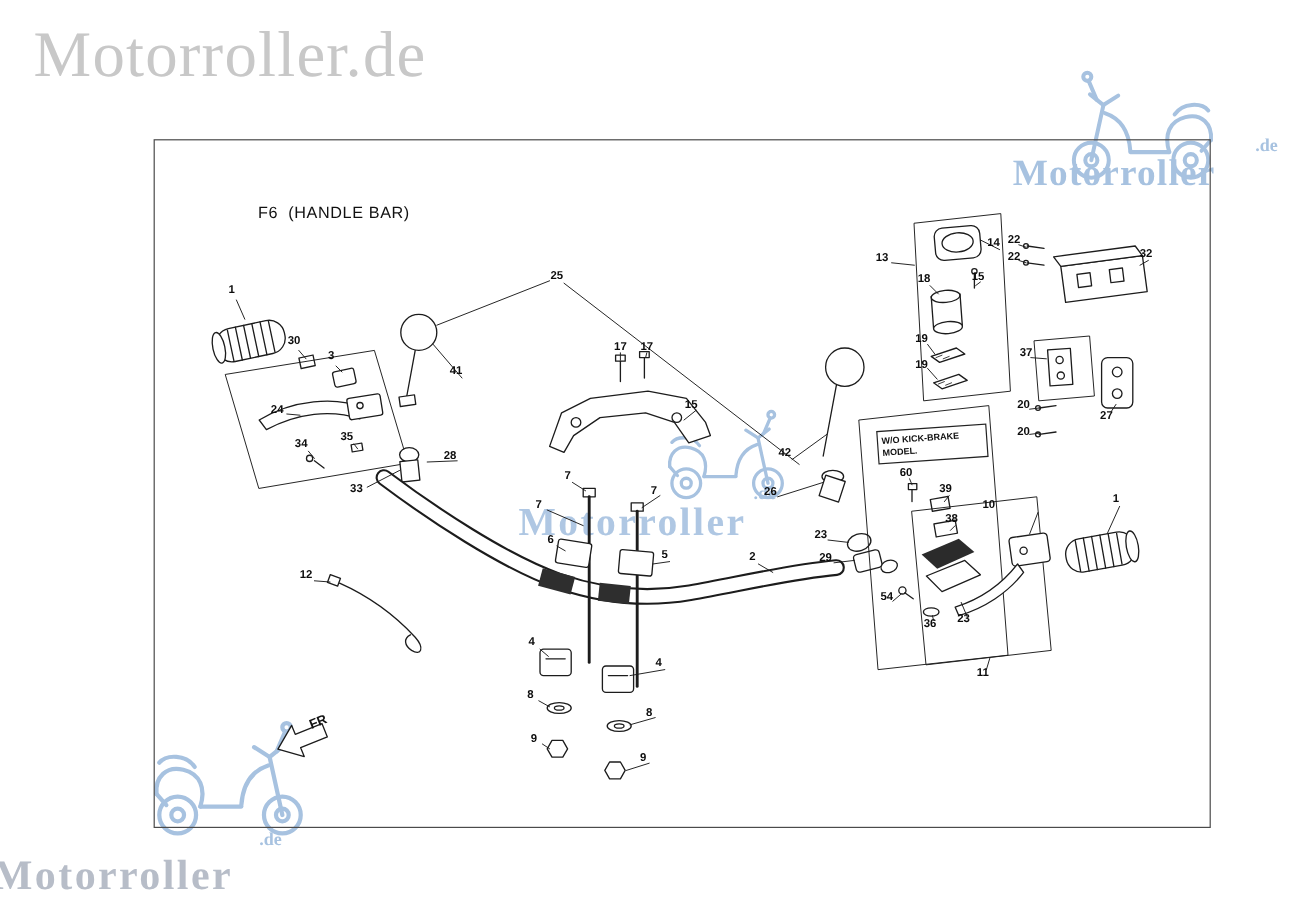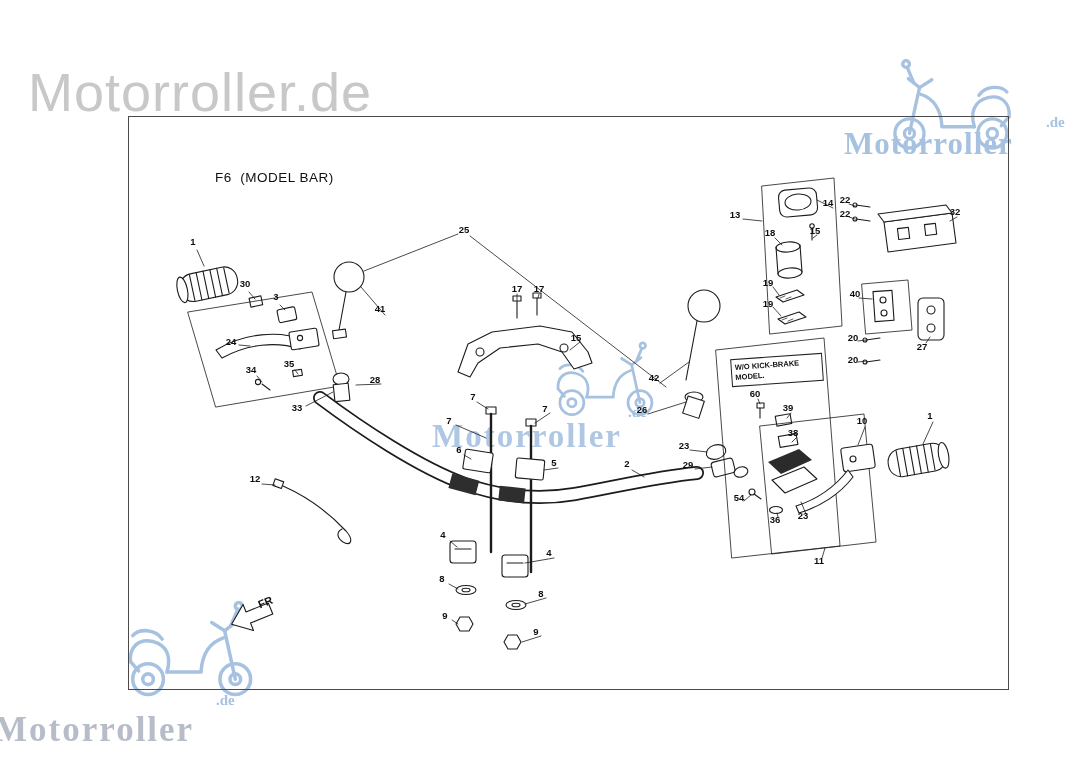--- a/index.html
+++ b/index.html
@@ -1,21 +1,21 @@
 <!DOCTYPE html>
 <html style="--wm-blue: #a7c2e0; --wm-gray: #c8c8c8; --wm-steel: #b7bdc8; --line: #1c1c1c;"><head>
 <meta charset="utf-8">
 <style>
   html,body { margin:0; padding:0; background:#fff; }
   .page { position:relative; width:1085px; height:768px; background:#fff; overflow:hidden;
           font-family:"Liberation Sans", sans-serif; }
 
   
-  .wm-brand { position:absolute; left:28px; top:14px; font-family:Liberation Sans, sans-serif;
-              font-size:54px; color:var(--wm-gray,#c8c8c8); letter-spacing:1px; white-space:nowrap;margin-top:47px; }
+  .wm-brand { position:absolute; left:28px; top:14px; font-family:Liberation Serif, serif;
+              font-size:54px; color:var(--wm-gray,#c8c8c8); letter-spacing:1px; white-space:nowrap; }
   .wm-layer { position:absolute; left:0; top:0; color:var(--wm-blue,#a7c2e0); }
   .wm-name  { position:absolute; font-family:"Liberation Serif", serif; font-weight:bold;
               color:var(--wm-blue,#a7c2e0); white-space:nowrap; }
   .wm-tr-name { left:844px; top:126px; font-size:31px; letter-spacing:1px; }
   .wm-tr-tld  { left:1046px; top:114px; font-size:15px; }
   .wm-c-name  { left:432px; top:418px; font-size:33px; letter-spacing:2px; opacity:.9; }
   .wm-c-tld   { left:628px; top:404px; font-size:15px; }
   .wm-bl-name { left:-6px; top:710px; font-size:35px; letter-spacing:2px; color:var(--wm-steel,#b7bdc8); }
   .wm-bl-tld  { left:216px; top:692px; font-size:15px; }
 
@@ -311,21 +311,21 @@
         <path d="M822,558 L825,548"></path>
       </g>
 
       <g transform="rotate(-22 252 616)">
         <path d="M272,610 L248,610 L248,602 L230,616 L248,630 L248,622 L272,622 Z" fill="#fff"></path>
       </g>
 
     </g>
   </svg>
 
-  <div class="title">F6  (MODEL BAR)</div>
+  <div class="title">F6  (HANDLE BAR)</div>
 
   <div class="note">
     <div>W/O KICK-BRAKE</div>
     <div>MODEL.</div>
   </div>
 
   <span class="fr">FR</span>
 
   <span class="pn" style="left:193px;top:242px">1</span>
   <span class="pn" style="left:245px;top:284px">30</span>
@@ -358,26 +358,26 @@
   <span class="pn" style="left:445px;top:616px">9</span>
   <span class="pn" style="left:536px;top:632px">9</span>
   <span class="pn" style="left:735px;top:215px">13</span>
   <span class="pn" style="left:828px;top:203px">14</span>
   <span class="pn" style="left:845px;top:200px">22</span>
   <span class="pn" style="left:845px;top:214px">22</span>
   <span class="pn" style="left:815px;top:231px">15</span>
   <span class="pn" style="left:770px;top:233px">18</span>
   <span class="pn" style="left:768px;top:283px">19</span>
   <span class="pn" style="left:768px;top:304px">19</span>
-  <span class="pn" style="left:855px;top:294px">40</span>
+  <span class="pn" style="left:855px;top:294px">37</span>
   <span class="pn" style="left:955px;top:212px">32</span>
   <span class="pn" style="left:922px;top:347px">27</span>
   <span class="pn" style="left:853px;top:338px">20</span>
   <span class="pn" style="left:853px;top:360px">20</span>
-  <span class="pn" style="left:862px;top:421px">10</span>
+  <span class="pn" style="left:824px;top:421px">10</span>
   <span class="pn" style="left:930px;top:416px">1</span>
   <span class="pn" style="left:755px;top:394px">60</span>
   <span class="pn" style="left:788px;top:408px">39</span>
   <span class="pn" style="left:793px;top:433px">38</span>
   <span class="pn" style="left:739px;top:498px">54</span>
   <span class="pn" style="left:775px;top:520px">36</span>
   <span class="pn" style="left:803px;top:516px">23</span>
   <span class="pn" style="left:819px;top:561px">11</span>
 
 </div>

